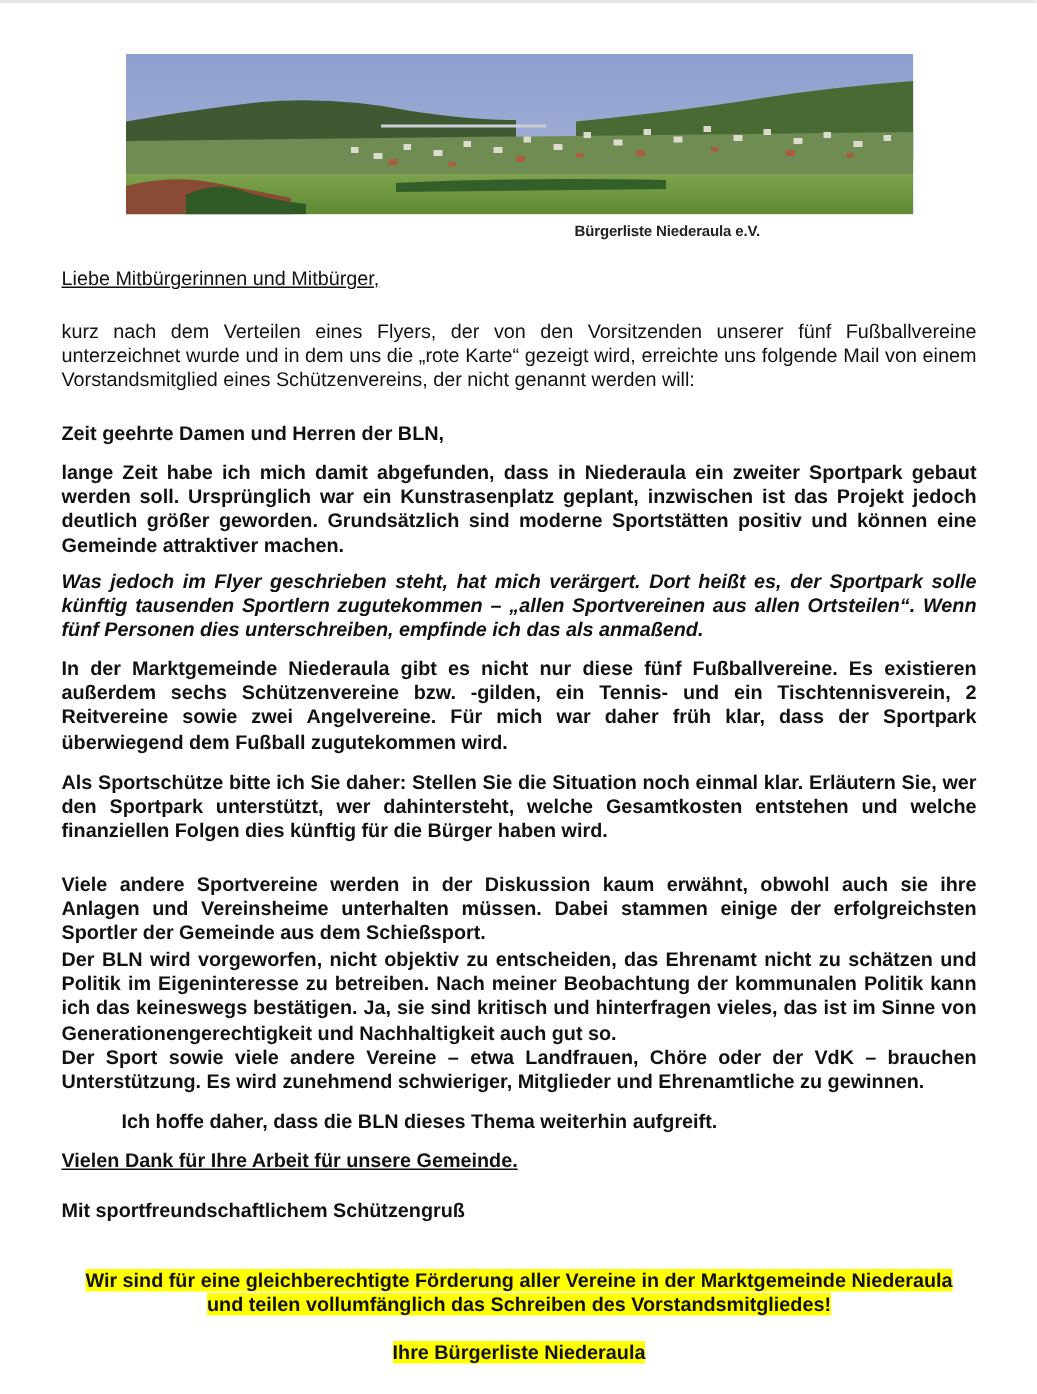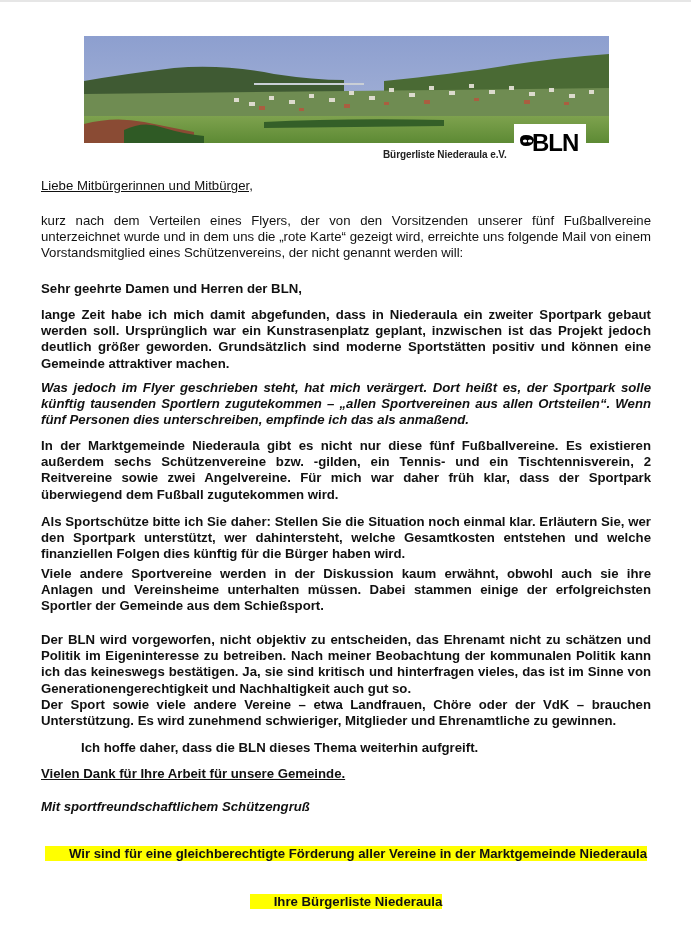--- a/index.html
+++ b/index.html
@@ -14,21 +14,21 @@
   .logo-box { position: absolute; left: 430px; top: 88px; width: 72px; height: 38px; background: #fff; }
   .logo-leaf { position: absolute; left: 5px; top: 10px; width: 16px; height: 13px; }
   .logo-text { position: absolute; left: 18px; top: 5px; font-size: 24px; font-weight: bold; color: #000;
                letter-spacing: -1px; }
   .content { position: absolute; left: 41px; top: 178px; width: 610px; font-size: 13.2px; line-height: 16.2px; }
   p { margin: 0; text-align: justify; }
   .greet { position: absolute; left: 0; top: 0; text-decoration: underline; }
   .intro { position: absolute; left: 0; top: 35px; width: 610px; }
   .b { font-weight: bold; }
   .blk { position: absolute; left: 0; width: 610px; }
-  .hl { background: #ffff00; padding-left: 24px; }
+  .hl { background: #ffff00; }
   .closing { position: absolute; left: 0; width: 610px; text-align: center; font-weight: bold; }
 </style>
 </head>
 <body>
 
 <div class="topline"></div>
 
 <div class="banner">
   <div class="photo">
     <svg width="525" height="107" viewBox="0 0 525 107">
@@ -78,45 +78,38 @@
         <rect x="440" y="64" width="6" height="4"></rect>
           <rect x="480" y="66" width="5" height="3"></rect>
       </g>
       <rect x="0" y="80" width="525" height="27" fill="url(#field)"></rect>
       <path d="M0 88 Q30 80 60 86 Q90 92 110 96 L110 107 L0 107 Z" fill="#8a4b34"></path>
       <path d="M40 94 Q60 84 80 92 Q100 98 120 100 L120 107 L40 107 Z" fill="#2f5a25"></path>
       <path d="M180 86 Q260 82 360 84 L360 90 L180 92 Z" fill="#345f28"></path>
     </svg>
   </div>
   <div class="banner-caption">Bürgerliste Niederaula e.V.</div>
-  <div class="logo-box">
-    <svg class="logo-leaf" viewBox="0 0 16 13">
-      <path d="M1 6 Q1 1 7 1 Q14 1 15 6 Q14 12 7 12 Q1 12 1 6 Z" fill="#000"></path>
-      <ellipse cx="6" cy="7" rx="2.2" ry="1.6" fill="#fff"></ellipse>
-      <ellipse cx="11" cy="7" rx="2.2" ry="1.6" fill="#fff"></ellipse>
-    </svg>
-    <div class="logo-text">BLN</div>
-  </div>
 </div>
 
 <div class="content">
   <p class="greet">Liebe Mitbürgerinnen und Mitbürger,</p>
   <p class="intro">kurz nach dem Verteilen eines Flyers, der von den Vorsitzenden unserer fünf Fußballvereine unterzeichnet wurde und in dem uns die „rote Karte“ gezeigt wird, erreichte uns folgende Mail von einem Vorstandsmitglied eines Schützenvereins, der nicht genannt werden will:</p>
 
-  <p class="blk b" style="top:103px;">Sehr geehrte Damen und Herren der BLN,</p>
+  <p class="blk b" style="top:103px;">Zeit geehrte Damen und Herren der BLN,</p>
   <p class="blk b" style="top:129px;">lange Zeit habe ich mich damit abgefunden, dass in Niederaula ein zweiter Sportpark gebaut werden soll. Ursprünglich war ein Kunstrasenplatz geplant, inzwischen ist das Projekt jedoch deutlich größer geworden. Grundsätzlich sind moderne Sportstätten positiv und können eine Gemeinde attraktiver machen.</p>
   <p class="blk b" style="top:202px;font-style:italic;">Was jedoch im Flyer geschrieben steht, hat mich verärgert. Dort heißt es, der Sportpark solle künftig tausenden Sportlern zugutekommen – „allen Sportvereinen aus allen Ortsteilen“. Wenn fünf Personen dies unterschreiben, empfinde ich das als anmaßend.</p>
   <p class="blk b" style="top:260px;">In der Marktgemeinde Niederaula gibt es nicht nur diese fünf Fußballvereine. Es existieren außerdem sechs Schützenvereine bzw. -gilden, ein Tennis- und ein Tischtennisverein, 2 Reitvereine sowie zwei Angelvereine. Für mich war daher früh klar, dass der Sportpark überwiegend dem Fußball zugutekommen wird.</p>
   <p class="blk b" style="top:336px;">Als Sportschütze bitte ich Sie daher: Stellen Sie die Situation noch einmal klar. Erläutern Sie, wer den Sportpark unterstützt, wer dahintersteht, welche Gesamtkosten entstehen und welche finanziellen Folgen dies künftig für die Bürger haben wird.</p>
-  <p class="blk b" style="top:388px;">Viele andere Sportvereine werden in der Diskussion kaum erwähnt, obwohl auch sie ihre Anlagen und Vereinsheime unterhalten müssen. Dabei stammen einige der erfolgreichsten Sportler der Gemeinde aus dem Schießsport.</p>
+  <p class="blk b" style="top:404px;">Viele andere Sportvereine werden in der Diskussion kaum erwähnt, obwohl auch sie ihre Anlagen und Vereinsheime unterhalten müssen. Dabei stammen einige der erfolgreichsten Sportler der Gemeinde aus dem Schießsport.</p>
   <p class="blk b" style="top:454px;">Der BLN wird vorgeworfen, nicht objektiv zu entscheiden, das Ehrenamt nicht zu schätzen und Politik im Eigeninteresse zu betreiben. Nach meiner Beobachtung der kommunalen Politik kann ich das keineswegs bestätigen. Ja, sie sind kritisch und hinterfragen vieles, das ist im Sinne von Generationengerechtigkeit und Nachhaltigkeit auch gut so.</p>
   <p class="blk b" style="top:519px;">Der Sport sowie viele andere Vereine – etwa Landfrauen, Chöre oder der VdK – brauchen Unterstützung. Es wird zunehmend schwieriger, Mitglieder und Ehrenamtliche zu gewinnen.</p>
   <p class="blk b" style="top:562px;padding-left:40px;">Ich hoffe daher, dass die BLN dieses Thema weiterhin aufgreift.</p>
   <p class="blk b" style="top:588px;text-decoration:underline;">Vielen Dank für Ihre Arbeit für unsere Gemeinde.</p>
-  <p class="blk b" style="top:621px;font-style:italic;">Mit sportfreundschaftlichem Schützengruß</p>
+  <p class="blk b" style="top:621px;">Mit sportfreundschaftlichem Schützengruß</p>
 
   <div class="closing" style="top:668px;">
     <span class="hl" style="background: rgb(255, 255, 0);">Wir sind für eine gleichberechtigte Förderung aller Vereine in der Marktgemeinde Niederaula</span><br>
+    <span class="hl" style="background: rgb(255, 255, 0);">und teilen vollumfänglich das Schreiben des Vorstandsmitgliedes!</span>
   </div>
   <div class="closing" style="top:716px;">
     <span class="hl" style="background: rgb(255, 255, 0); margin-top: 12px;">Ihre Bürgerliste Niederaula</span>
   </div>
 </div>
 
 </body></html>

